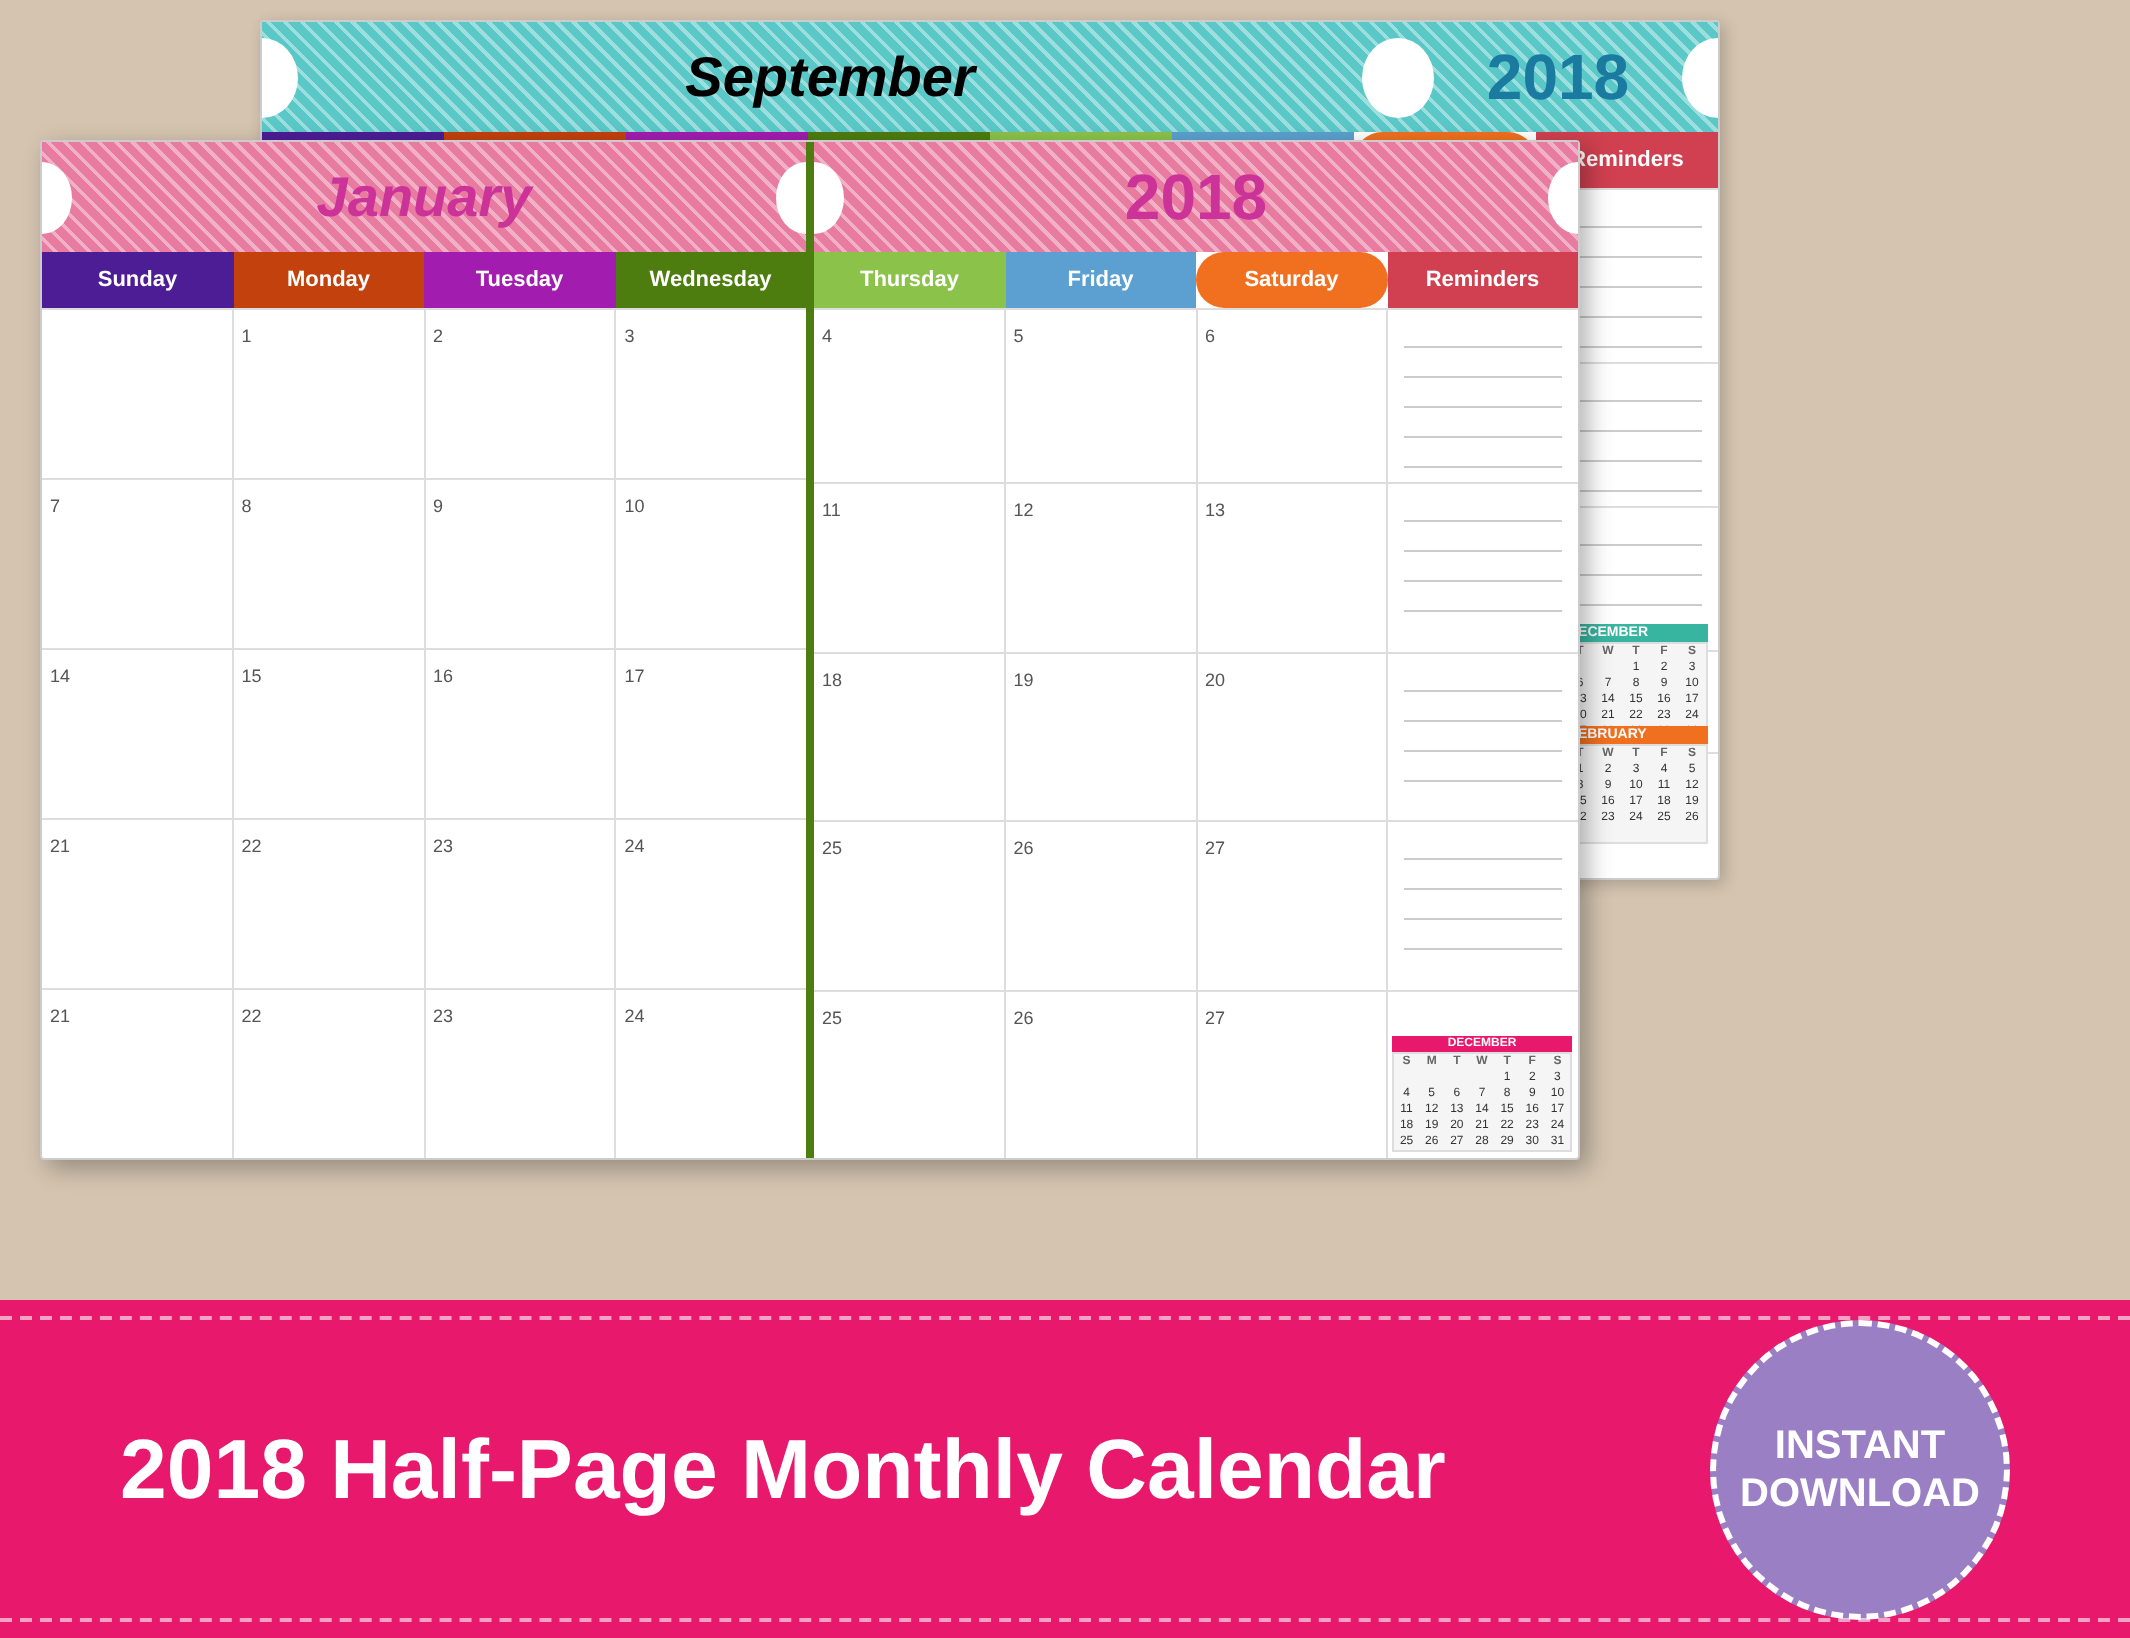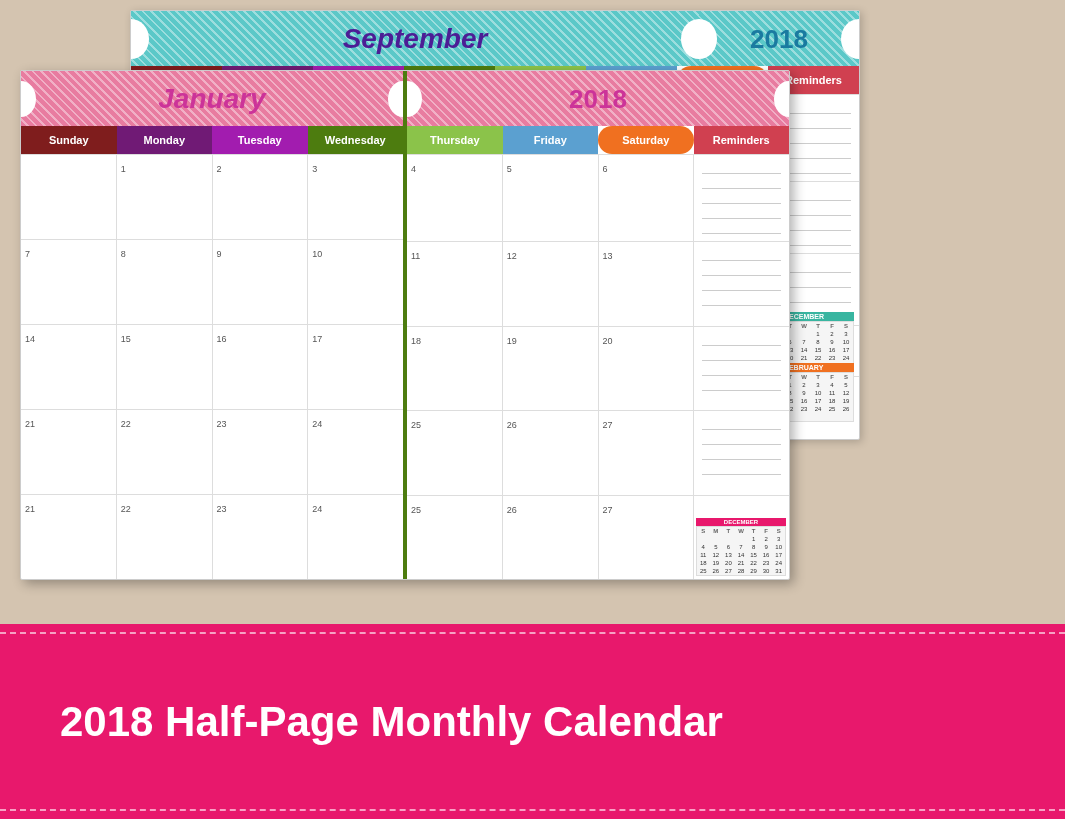--- a/index.html
+++ b/index.html
@@ -85,29 +85,29 @@
       transform: translate(-50%, -50%);
       font-size: 28px;
       font-style: italic;
       font-weight: bold;
       color: #cc3399;
       white-space: nowrap;
       z-index: 2;
     }
 
     .cal-month-title-teal {
-      color: #4c1d95;
+      color: #000000;
     }
 
     .cal-year-title {
       position: absolute;
       top: 50%;
       left: 50%;
       transform: translate(-50%, -50%);
-      font-size: 26px;
+      font-size: 32px;
       font-weight: bold;
       color: #1a7aa0;
       z-index: 2;
     }
 
     .cal-year-title-pink {
       color: #cc3399;
     }
 
     
@@ -144,22 +144,22 @@
     .day-header {
       flex: 1;
       display: flex;
       align-items: center;
       justify-content: center;
       font-size: 11px;
       font-weight: bold;
       color: white;
     }
 
-    .dh-pink { background-color: #7f1d1d; }
-    .dh-brown { background-color: #701a75; }
+    .dh-pink { background-color: #4c1d95; }
+    .dh-brown { background-color: #c2410c; }
     .dh-teal { background-color: #a21caf; }
     .dh-purple { background-color: #4d7c0f; }
     .dh-green { background-color: #8bc34a; }
     .dh-blue { background-color: #5ba0d0; }
     .dh-orange { background-color: #f07020; border-radius: 14px; }
     .dh-reminder { background-color: #d04050; }
 
     .cal-row {
       display: flex;
       flex: 1;
@@ -195,21 +195,21 @@
       border-bottom: 1px solid #ccc;
       height: 12px;
     }
 
     
     .bottom-banner {
       position: absolute;
       bottom: 0;
       left: 0;
       right: 0;
-      height: 195px;
+      height: 169px;
       background-color: #e8186c;
       display: flex;
       align-items: center;
       padding: 0 60px;
     }
 
     .bottom-banner::before {
       content: '';
       position: absolute;
       top: 8px;
@@ -685,15 +685,19 @@
             </div>
           </div>
         </div>
       </div>
 
     </div>
   </div>
 
   <div class="bottom-banner">
     <span class="banner-title">2018 Half-Page Monthly Calendar</span>
+    <div class="instant-badge">
+      <span class="badge-text">INSTANT</span>
+      <span class="badge-text">DOWNLOAD</span>
+    </div>
   </div>
 
 </div>
 
 </body></html>

